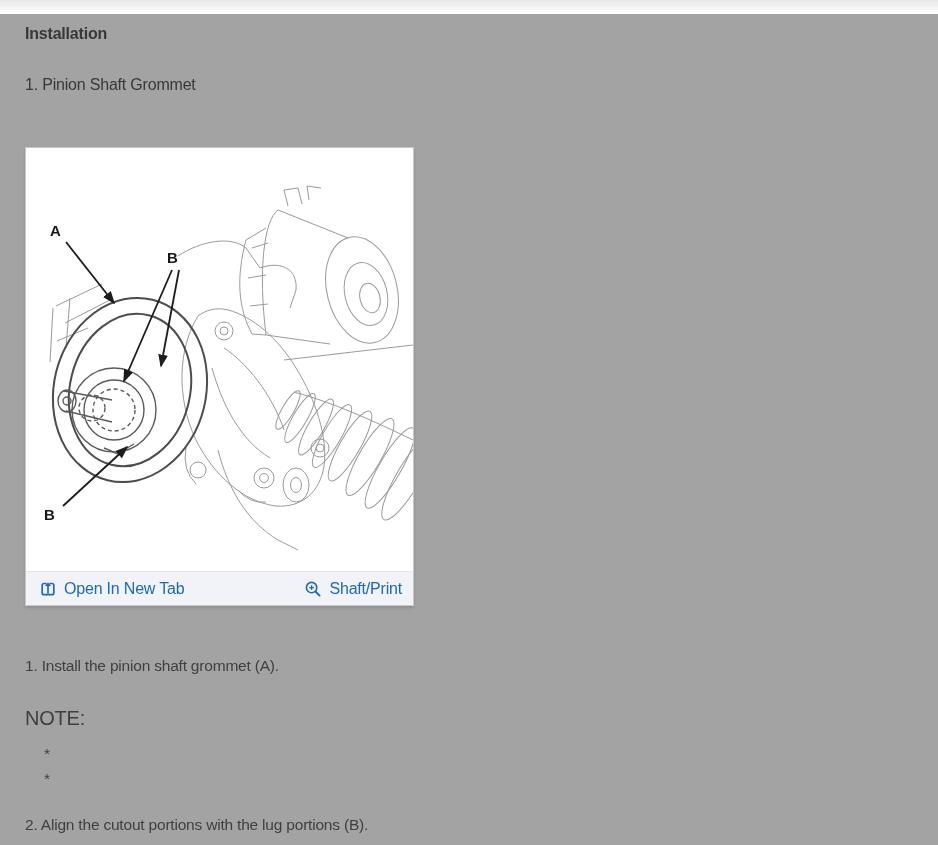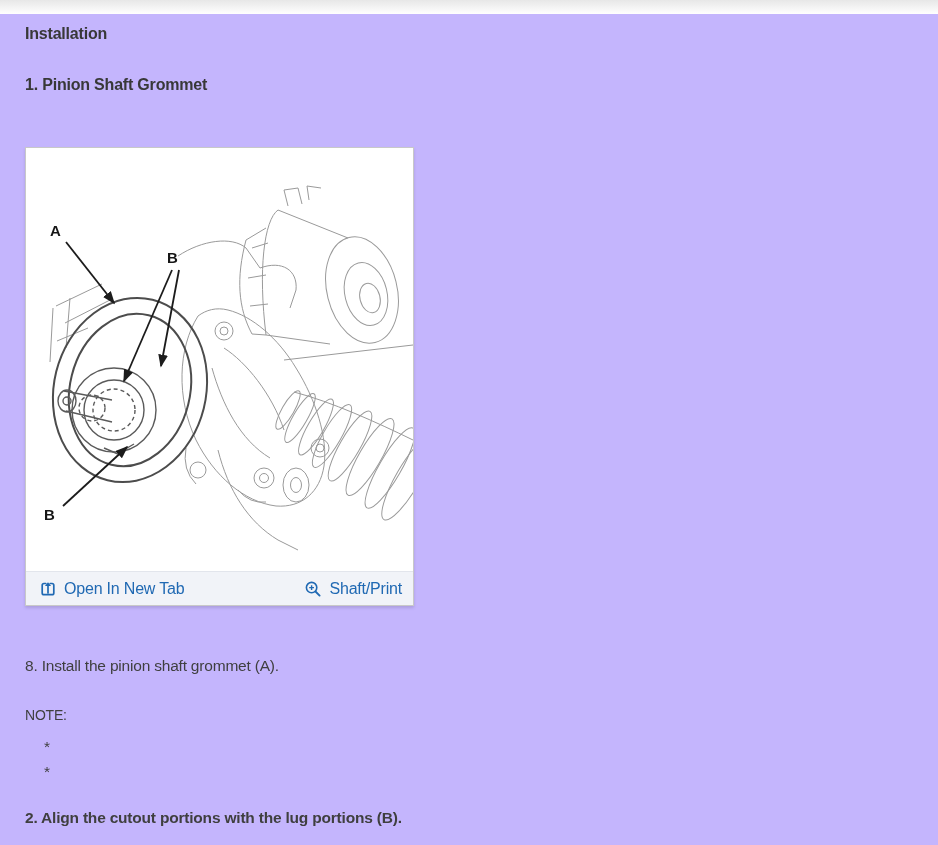--- a/index.html
+++ b/index.html
@@ -7,21 +7,21 @@
     padding: 0;
     background: #ffffff;
     font-family: "Liberation Sans", sans-serif;
     color: #3f3f3f;
   }
   .viewport {
     position: relative;
     width: 938px;
     height: 845px;
     overflow: hidden;
-    background: #c4b5fd;
+    background: #a3a3a3;
   }
   .top-fade {
     position: absolute;
     top: 0; left: 0; right: 0;
     height: 14px;
     background: linear-gradient(#e7e7e7, #ffffff);
   }
   .page {
     position: relative;
     padding: 25px 20px 20px 25px;
@@ -30,21 +30,21 @@
   .heading {
     margin: 0;
     font-size: 16px;
     font-weight: bold;
     color: #383838;
     letter-spacing: -0.2px;
   }
   .subheading {
     margin: 33px 0 0 0;
     font-size: 16px;
-    font-weight: bold;
+    font-weight: normal;
     color: #383838;
     letter-spacing: -0.2px;
   }
   .figure-box {
     margin: 53px 0 0 0;
     width: 387px;
     border: 1px solid #c8c8c8;
     background: #ffffff;
     box-shadow: 0 2px 3px rgba(0,0,0,0.13);
   }
@@ -74,32 +74,32 @@
     cursor: pointer;
   }
   .toolbar-link svg { display: block; }
   .step {
     margin: 0;
     font-size: 15.5px;
     letter-spacing: -0.2px;
     color: #3f3f3f;
   }
   .step-1 { margin-top: 51px; }
-  .note-label { margin: 32px 0 11px 0; font-size: 14px; letter-spacing: -0.2px; }
+  .note-label { margin: 32px 0 11px 0; font-size: 20px; letter-spacing: -0.2px; }
   .notes { margin-top: 6px; }
   .note-item {
     display: flex;
     padding-left: 19px;
     gap: 9px;
     font-size: 15.5px;
     letter-spacing: -0.2px;
     line-height: 25px;
     color: #3f3f3f;
   }
-  .step-2 { margin-top: 25px; font-weight: bold; }
+  .step-2 { margin-top: 25px; }
   .diagram-label {
     font-family: "Liberation Sans", sans-serif;
     font-size: 15px;
     font-weight: bold;
     fill: #161616;
   }
 </style>
 </head>
 <body>
 
@@ -202,21 +202,21 @@
           <svg width="18" height="18" viewBox="0 0 18 18">
             <circle cx="7.6" cy="7.6" r="5.2" fill="none" stroke="#2069b3" stroke-width="1.6"></circle>
             <path d="M7.6 5.2 V10 M5.2 7.6 H10" stroke="#2069b3" stroke-width="1.4"></path>
             <path d="M11.5 11.5 L15.6 15.6" stroke="#2069b3" stroke-width="1.9" stroke-linecap="round"></path>
           </svg>
           <span>Shaft/Print</span>
         </a>
       </div>
     </figure>
 
-    <p class="step step-1">8. Install the pinion shaft grommet (A).</p>
+    <p class="step step-1">1. Install the pinion shaft grommet (A).</p>
 
     <p class="note-label">NOTE:</p>
     <div class="notes">
       <div class="note-item">
         <span class="bullet">*</span>
       </div>
       <div class="note-item">
         <span class="bullet">*</span>
       </div>
     </div>

